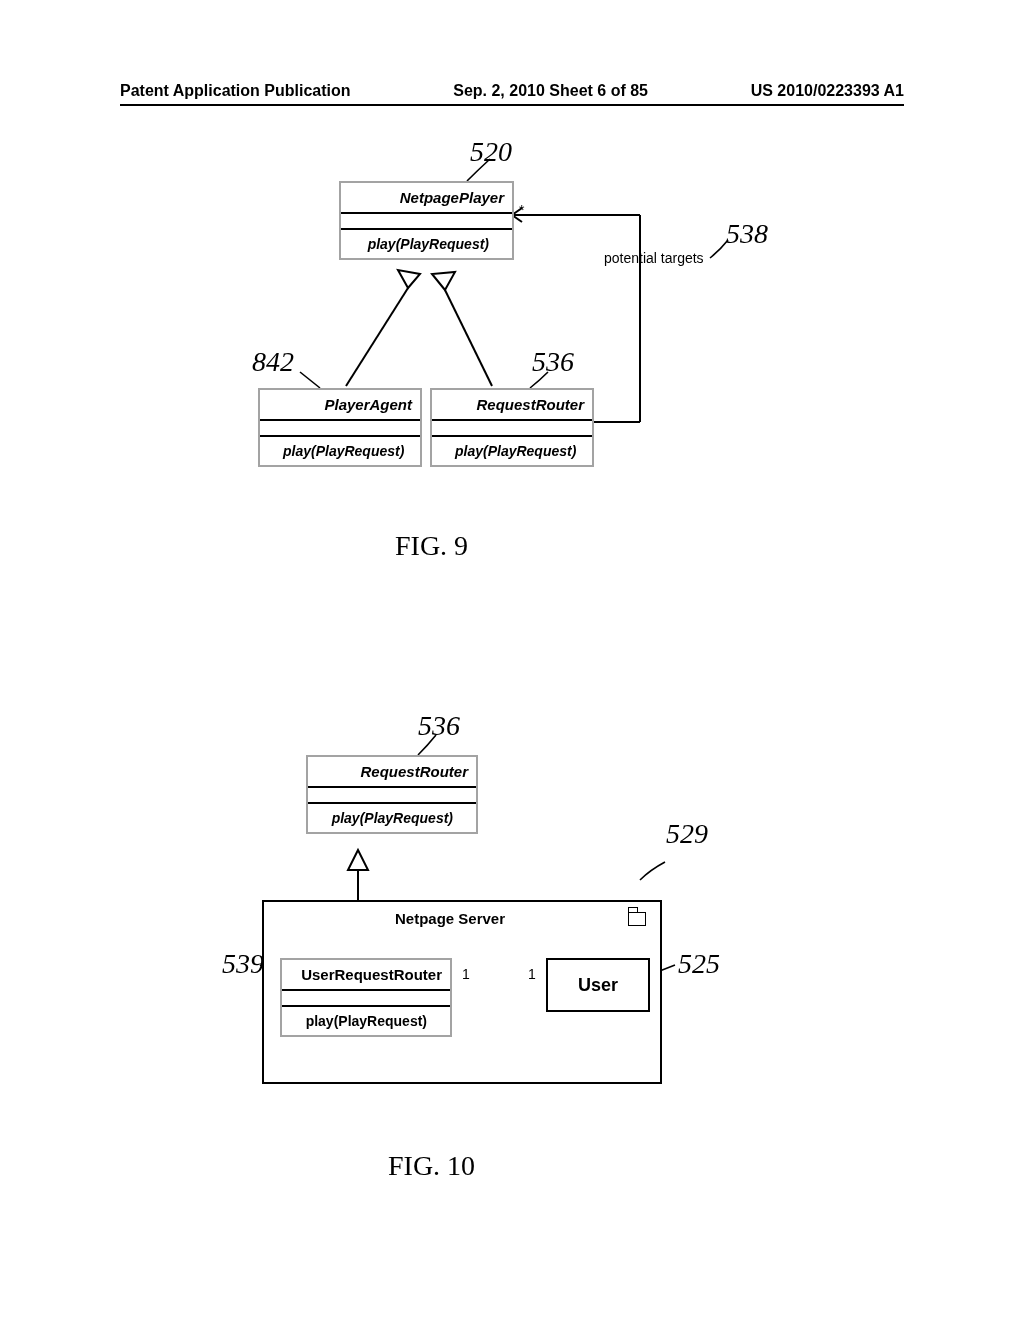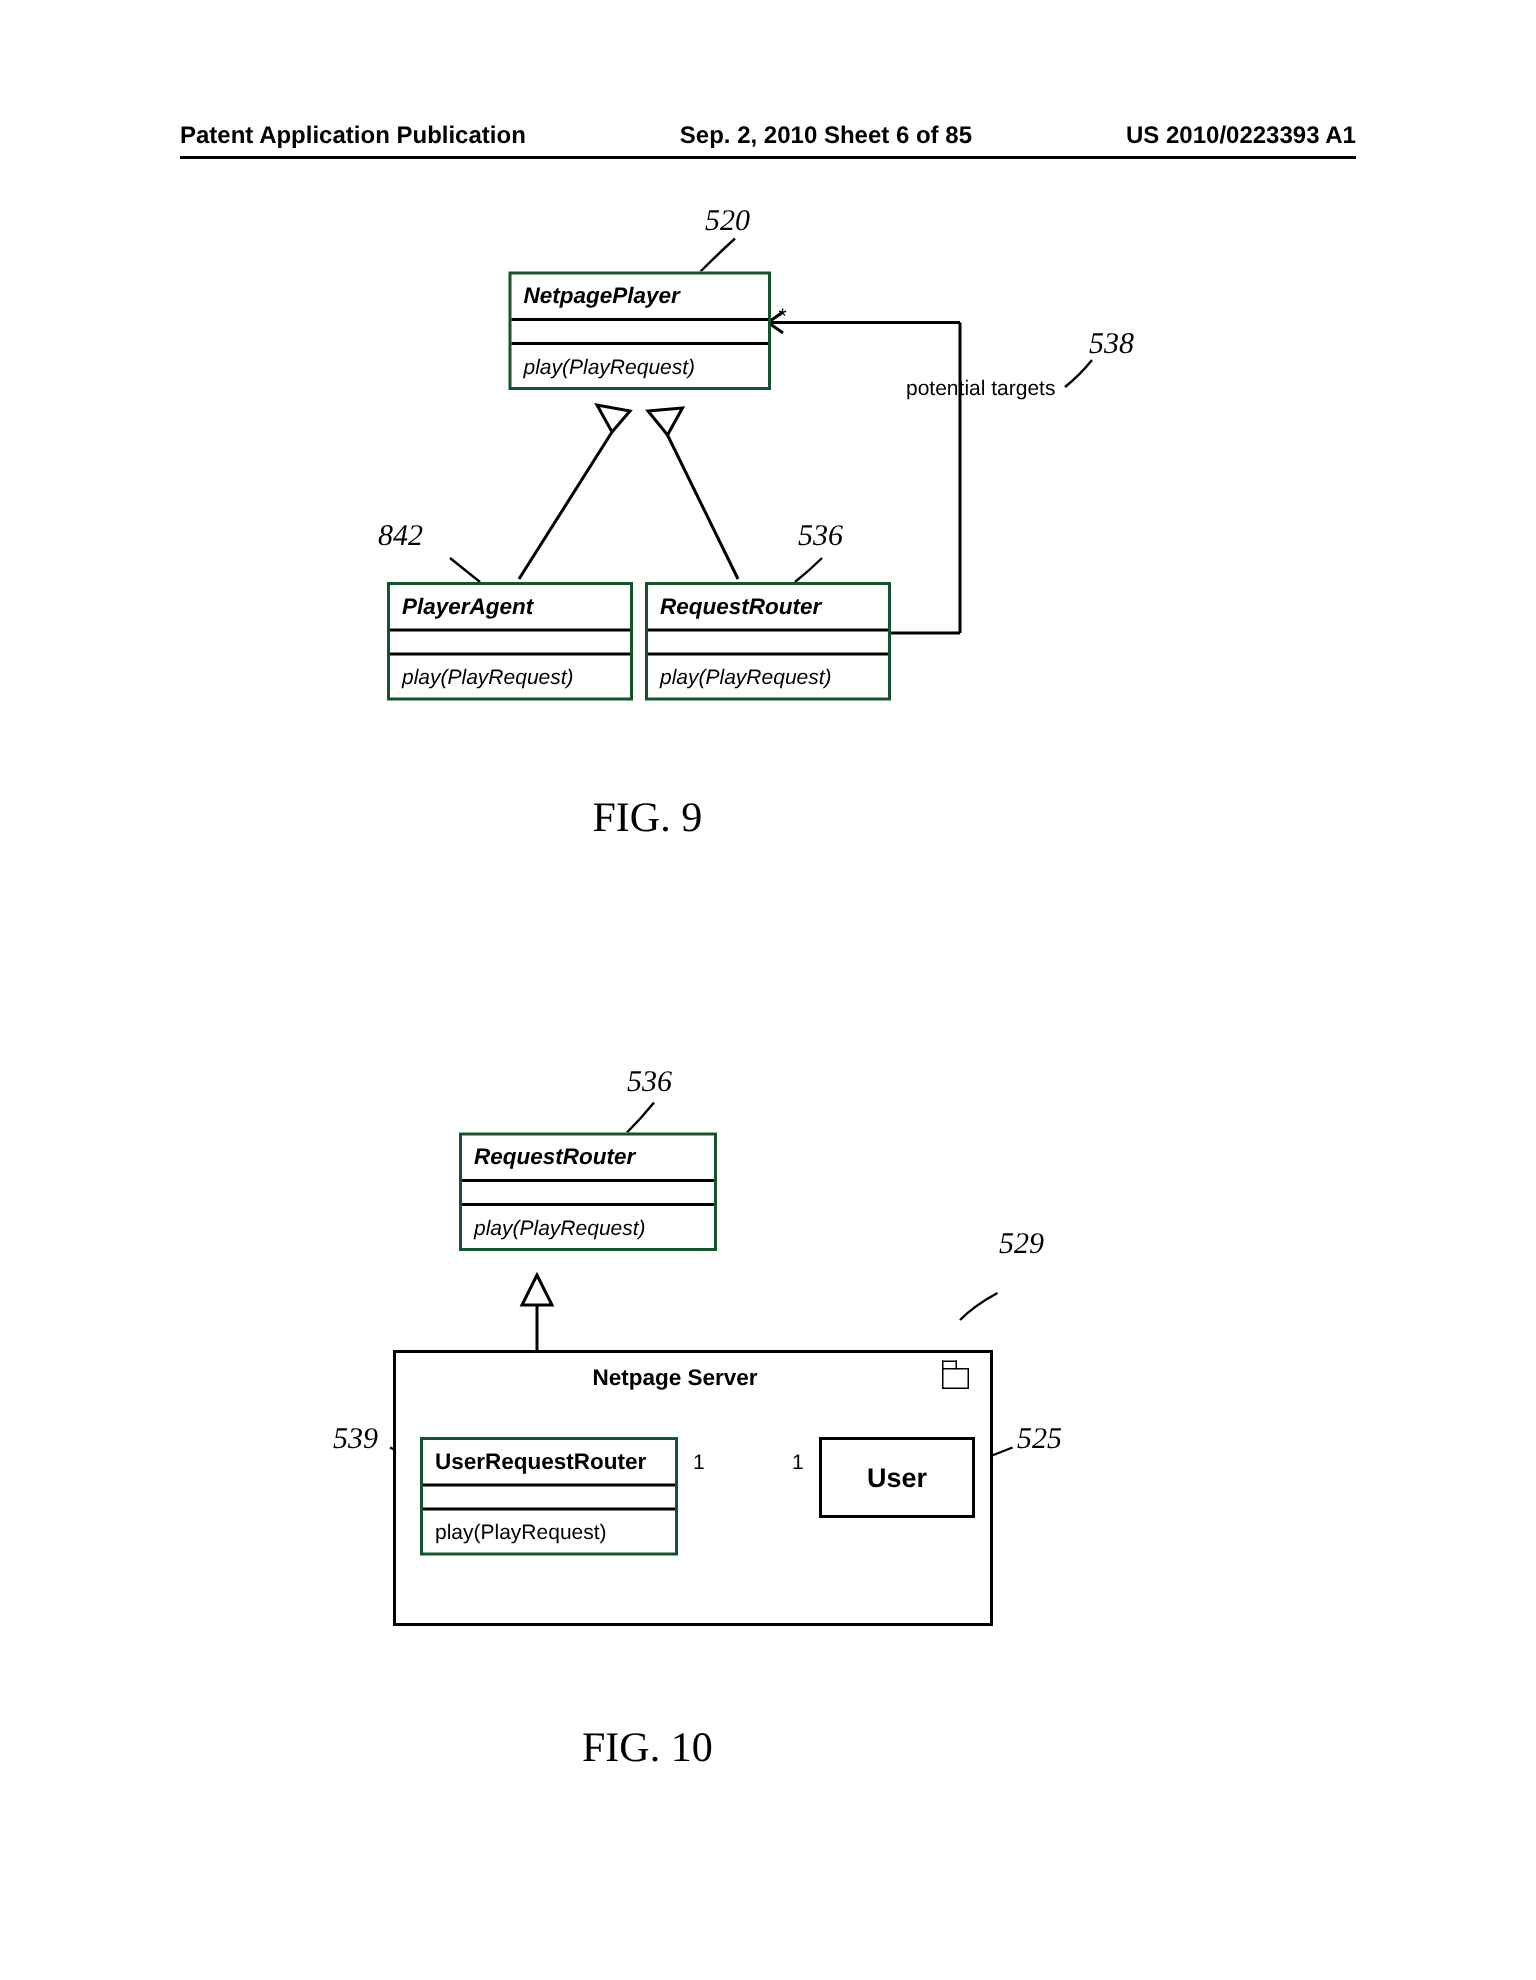--- a/index.html
+++ b/index.html
@@ -25,49 +25,50 @@
   }
   .header-rule {
     position: absolute;
     top: 104px;
     left: 120px;
     right: 120px;
     border-top: 2px solid #000;
   }
   .uml-class {
     position: absolute;
-    border: 2px solid #14532d;
-    background: #fff;
-    text-align: left;
+    border: 2px solid #a3a3a3;
+    background: #fff;
+    text-align: right;
   }
   .uml-class .name {
     border-bottom: 2px solid #000;
     padding: 6px 8px;
     font-weight: bold;
     font-style: italic;
     font-size: 15px;
   }
   .uml-class .mid {
     border-bottom: 2px solid #000;
     height: 14px;
   }
   .uml-class .method {
-    padding: 6px 8px;
+    padding: 6px 23px;
     font-style: italic;
     font-size: 14px;
+    font-weight: bold;
   }
   .fig-label {
     position: absolute;
     font-size: 28px;
     font-family: 'Comic Sans MS', cursive;
   }
   .ref-label {
     position: absolute;
     font-style: italic;
-    font-size: 20px;
+    font-size: 28px;
     font-family: 'Times New Roman', serif;
   }
   .plain-label {
     position: absolute;
     font-size: 14px;
   }
   svg.lines {
     position: absolute;
     top: 0;
     left: 0;

